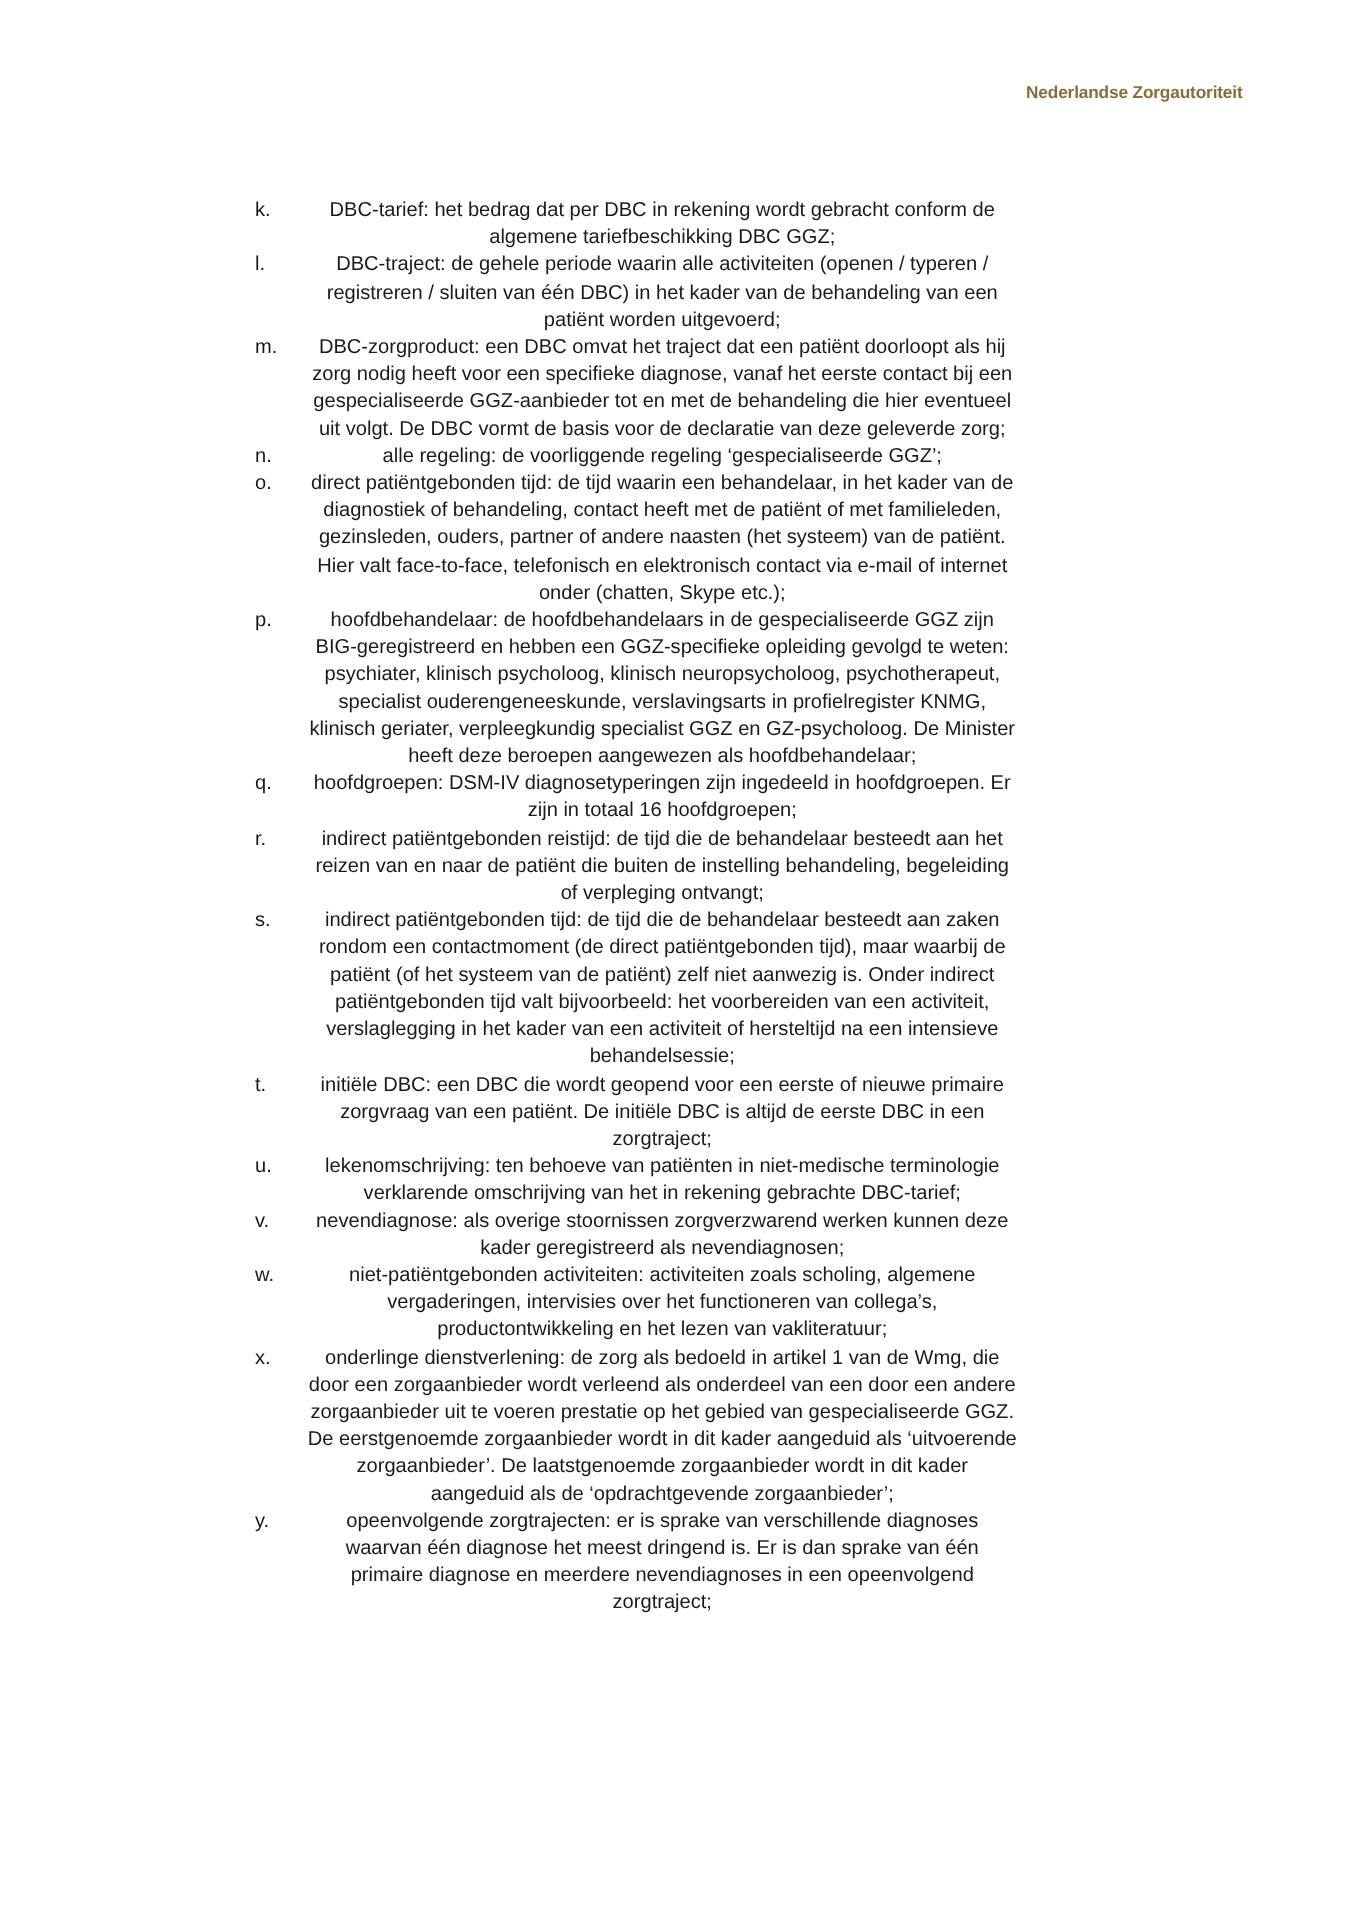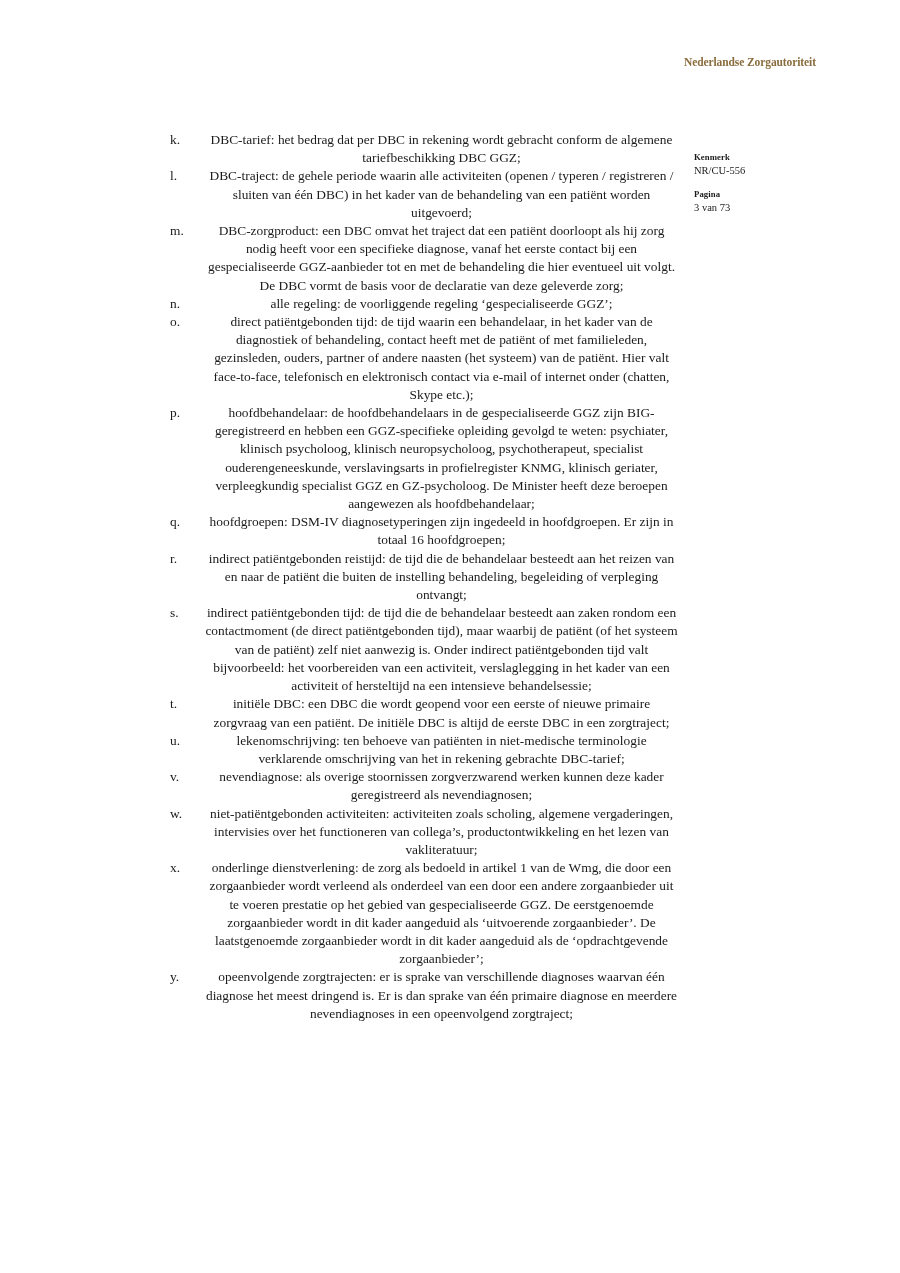--- a/index.html
+++ b/index.html
@@ -6,21 +6,21 @@
   html, body {
     margin: 0;
     padding: 0;
     background: #ffffff;
   }
   .page {
     position: relative;
     width: 900px;
     height: 1273px;
     background: #ffffff;
-    font-family: Liberation Serif, serif;
+    font-family: Liberation Sans, sans-serif;
     color: #1a1a1a;
     overflow: hidden;
   }
   
   .wordmark {
     position: absolute;
     left: 684px;
     top: 56px;
     font-size: 11.5px;
     font-weight: bold;
@@ -150,24 +150,14 @@
         <span class="def-letter">x.</span>
         <span class="def-text">onderlinge dienstverlening: de zorg als bedoeld in artikel 1 van de Wmg, die door een zorgaanbieder wordt verleend als onderdeel van een door een andere zorgaanbieder uit te voeren prestatie op het gebied van gespecialiseerde GGZ. De eerstgenoemde zorgaanbieder wordt in dit kader aangeduid als ‘uitvoerende zorgaanbieder’. De laatstgenoemde zorgaanbieder wordt in dit kader aangeduid als de ‘opdrachtgevende zorgaanbieder’;</span>
       </div>
 
       <div class="def-item">
         <span class="def-letter">y.</span>
         <span class="def-text">opeenvolgende zorgtrajecten: er is sprake van verschillende diagnoses waarvan één diagnose het meest dringend is. Er is dan sprake van één primaire diagnose en meerdere nevendiagnoses in een opeenvolgend zorgtraject;</span>
       </div>
     </div>
 
-  <div class="meta">
-    <div class="meta-block">
-      <div class="meta-label">Kenmerk</div>
-      <div class="meta-value">NR/CU-556</div>
-    </div>
-    <div class="meta-block">
-      <div class="meta-label">Pagina</div>
-      <div class="meta-value">3 van 73</div>
-    </div>
-  </div>
 
 </div>
 
 </body></html>

